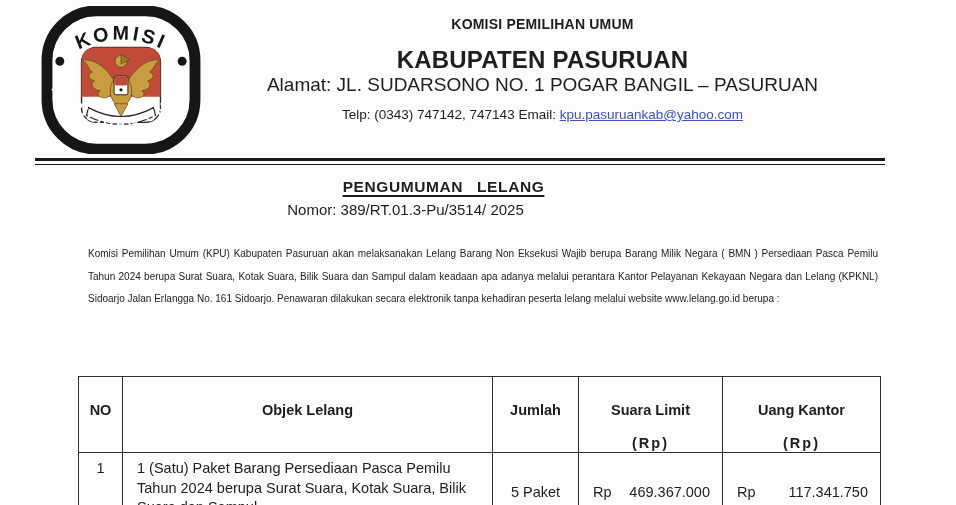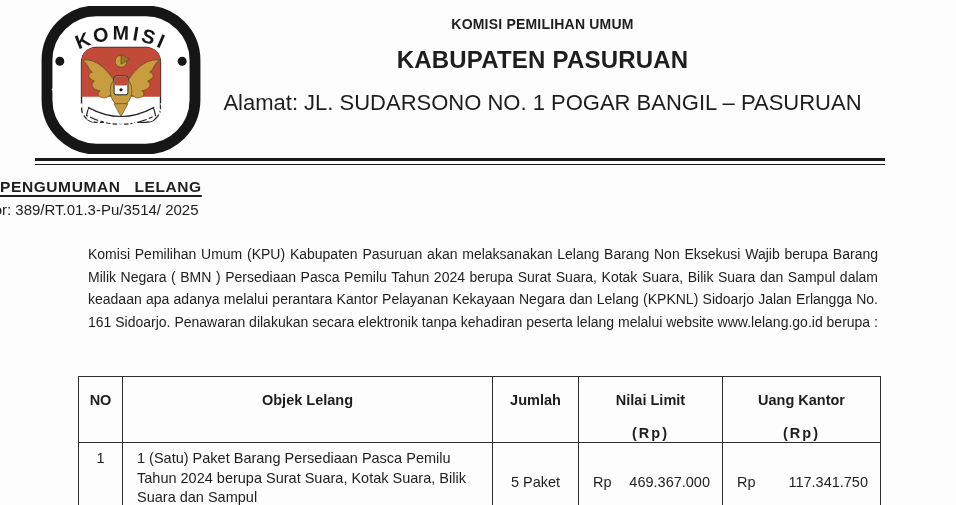--- a/index.html
+++ b/index.html
@@ -12,52 +12,52 @@
   }
   .page { position: relative; width: 956px; height: 505px; background: #fdfdfe; }
 
   
   .logo { position: absolute; left: 37px; top: 6px; width: 168px; height: 148px; }
 
   
   .letterhead { position: absolute; left: 215px; top: 16px; width: 655px; text-align: center; }
   .org1 { font-size: 14px; font-weight: bold; letter-spacing: .2px; }
   .org2 { font-size: 24px; font-weight: bold; letter-spacing: .2px; margin-top: 14px; }
-  .addr { font-size: 22px; margin-top: 16px; }
+  .addr { font-size: 19px; }
   .contact { font-size: 13.5px; margin-top: 11px; }
   .email-link { color: #3b50c4; text-decoration: underline; cursor: pointer; }
 
   .rule {
     position: absolute; left: 35px; top: 158px; width: 850px; height: 3px;
     border-top: 3.5px solid #1b1b1b; border-bottom: 1.5px solid #1b1b1b;
   }
 
   
-  .titleblk { position: absolute; left: 0; top: 178px; width: 887px; text-align: left; }
+  .titleblk { position: absolute; left: 0; top: 178px; width: 887px; text-align: center; }
   .doc-title {
     display: inline-block; font-size: 15.5px; font-weight: bold;
     letter-spacing: .6px; word-spacing: 9px;
     text-decoration: underline; text-decoration-thickness: 2px; text-underline-offset: 3px;
   }
   .doc-number { font-size: 15px; margin-top: 5px; transform: translateX(-38px); }
 
   
   .bodytext {
     position: absolute; left: 88px; top: 243px; width: 790px;
-    font-size: 14px; line-height: 22.6px; text-align: justify; margin: 0;
+    font-size: 10px; line-height: 22.6px; text-align: justify; margin: 0;
   }
 
   
   table.lelang {
     position: absolute; left: 78px; top: 376px;
     border-collapse: collapse; table-layout: fixed; width: 802px;
     font-size: 14.5px;
   }
   table.lelang th, table.lelang td { border: 1.5px solid #2e2e2e; }
-  th.hcell { font-weight: bold; text-align: center; vertical-align: top; padding-top: 15px; height: 48px; box-sizing: border-box; }
+  th.hcell { font-weight: bold; text-align: center; vertical-align: top; padding-top: 25px; height: 48px; box-sizing: border-box; }
   .hsub { font-weight: bold; letter-spacing: 2px; margin-top: 17px; }
   td.c-no { vertical-align: top; text-align: center; padding-top: 7px; height: 69px; box-sizing: border-box; }
   td.c-objek { vertical-align: top; padding: 6px 12px 0 14px; line-height: 19.5px; margin-top: 36px; }
   td.c-jumlah { text-align: center; vertical-align: middle; padding-top: 10px; }
   td.c-money { vertical-align: middle; padding: 10px 12px 0 14px; }
   .money { display: flex; justify-content: space-between; align-items: baseline; }
   tr.sliver td { border-top: 1.5px solid #2e2e2e; border-left: 1.5px solid #2e2e2e; border-right: 1.5px solid #2e2e2e; border-bottom: none; height: 20px; }
 </style>
 </head>
 <body>
@@ -101,20 +101,21 @@
       <text font-size="15" font-weight="bold" fill="#ffffff" letter-spacing="2.5" font-family="Liberation Sans, sans-serif">
         <textPath href="#arcBottom" startOffset="50%" text-anchor="middle">PEMILIHAN UMUM</textPath>
       </text>
     </svg>
   </div>
 
   <div class="letterhead">
     <div class="org1">KOMISI PEMILIHAN UMUM</div>
     <div class="org2">KABUPATEN PASURUAN</div>
     <div class="addr">Alamat: JL. SUDARSONO NO. 1 POGAR BANGIL – PASURUAN</div>
+    <div class="contact"><span>Telp: (0343) 747142, 747143 Email: </span><a class="email-link">kpu.pasuruankab@yahoo.com</a></div>
   </div>
 
   <div class="rule"></div>
 
   <div class="titleblk">
     <span class="doc-title">PENGUMUMAN LELANG</span>
     <div class="doc-number">Nomor: 389/RT.01.3-Pu/3514/ 2025</div>
   </div>
 
   <p class="bodytext">Komisi Pemilihan Umum (KPU) Kabupaten Pasuruan akan melaksanakan Lelang Barang Non Eksekusi Wajib berupa Barang Milik Negara ( BMN ) Persediaan Pasca Pemilu Tahun 2024 berupa Surat Suara, Kotak Suara, Bilik Suara dan Sampul dalam keadaan apa adanya melalui perantara Kantor Pelayanan Kekayaan Negara dan Lelang (KPKNL) Sidoarjo Jalan Erlangga No. 161 Sidoarjo. Penawaran dilakukan secara elektronik tanpa kehadiran peserta lelang melalui website www.lelang.go.id berupa :</p>
@@ -126,21 +127,21 @@
         <col style="width:86px">
         <col style="width:144px">
         <col style="width:158px">
     </colgroup>
     <thead>
       <tr>
         <th class="hcell">NO</th>
         <th class="hcell">Objek Lelang</th>
         <th class="hcell">Jumlah</th>
         <th class="hcell">
-          <div>Nilai Limit</div>
+          <div>Suara Limit</div>
           <div class="hsub">(Rp)</div>
         </th>
         <th class="hcell">
           <div>Uang Kantor</div>
           <div class="hsub">(Rp)</div>
         </th>
       </tr>
     </thead>
     <tbody>
       <tr>

